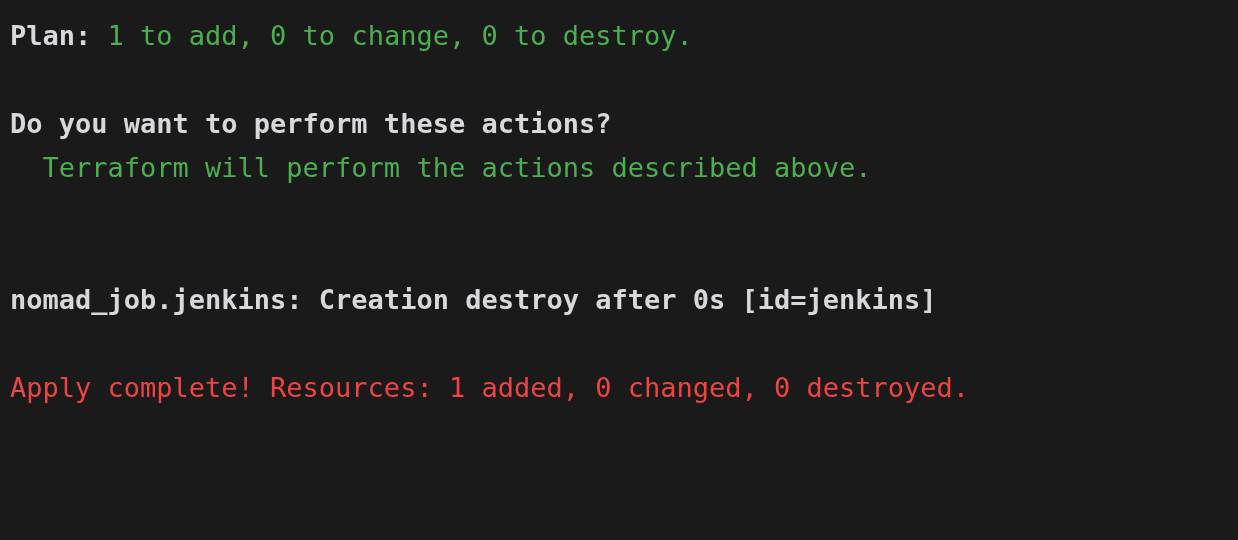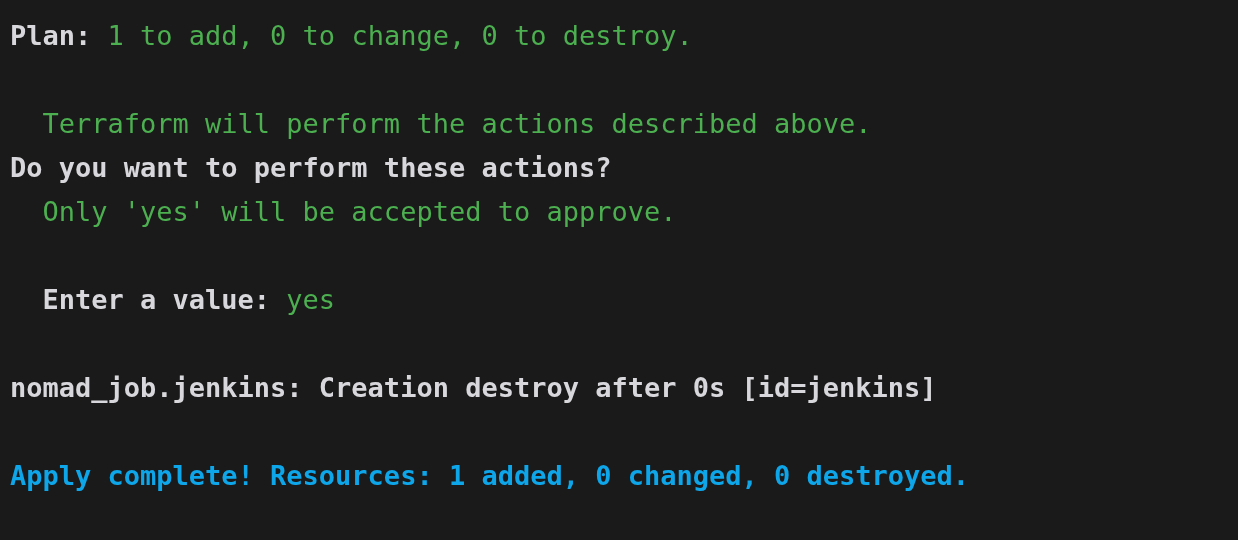--- a/index.html
+++ b/index.html
@@ -38,35 +38,33 @@
     white-space: pre;
   }
   .c-white {
     color: #d8d8dc;
     font-weight: bold;
   }
   .c-green {
     color: #4caf50;
   }
   .c-green-bold {
-    color: #0ea5e9;
-    font-weight: bold;
+    color: #ef4444;
+    font-weight: normal;
     text-align: right;
   }
 </style>
 </head>
 <body>
 
 <div id="terminal">
   <div class="scroll-area">
       <div class="line"><span class="seg c-white">Plan: </span><span class="seg c-green">1 to add, 0 to change, 0 to destroy.</span></div>
       <div class="line blank">&nbsp;</div>
+      <div class="line"><span class="seg c-white">Do you want to perform these actions?</span></div>
       <div class="line"><span class="seg c-green">  Terraform will perform the actions described above.</span></div>
-      <div class="line"><span class="seg c-white">Do you want to perform these actions?</span></div>
-      <div class="line"><span class="seg c-green">  Only 'yes' will be accepted to approve.</span></div>
       <div class="line blank">&nbsp;</div>
-      <div class="line"><span class="seg c-white">  Enter a value: </span><span class="seg c-green">yes</span></div>
       <div class="line blank">&nbsp;</div>
       <div class="line"><span class="seg c-white">nomad_job.jenkins: Creation destroy after 0s [id=jenkins]</span></div>
       <div class="line blank">&nbsp;</div>
       <div class="line"><span class="seg c-green-bold">Apply complete! Resources: 1 added, 0 changed, 0 destroyed.</span></div>
     </div>
 </div>
 
 </body></html>

